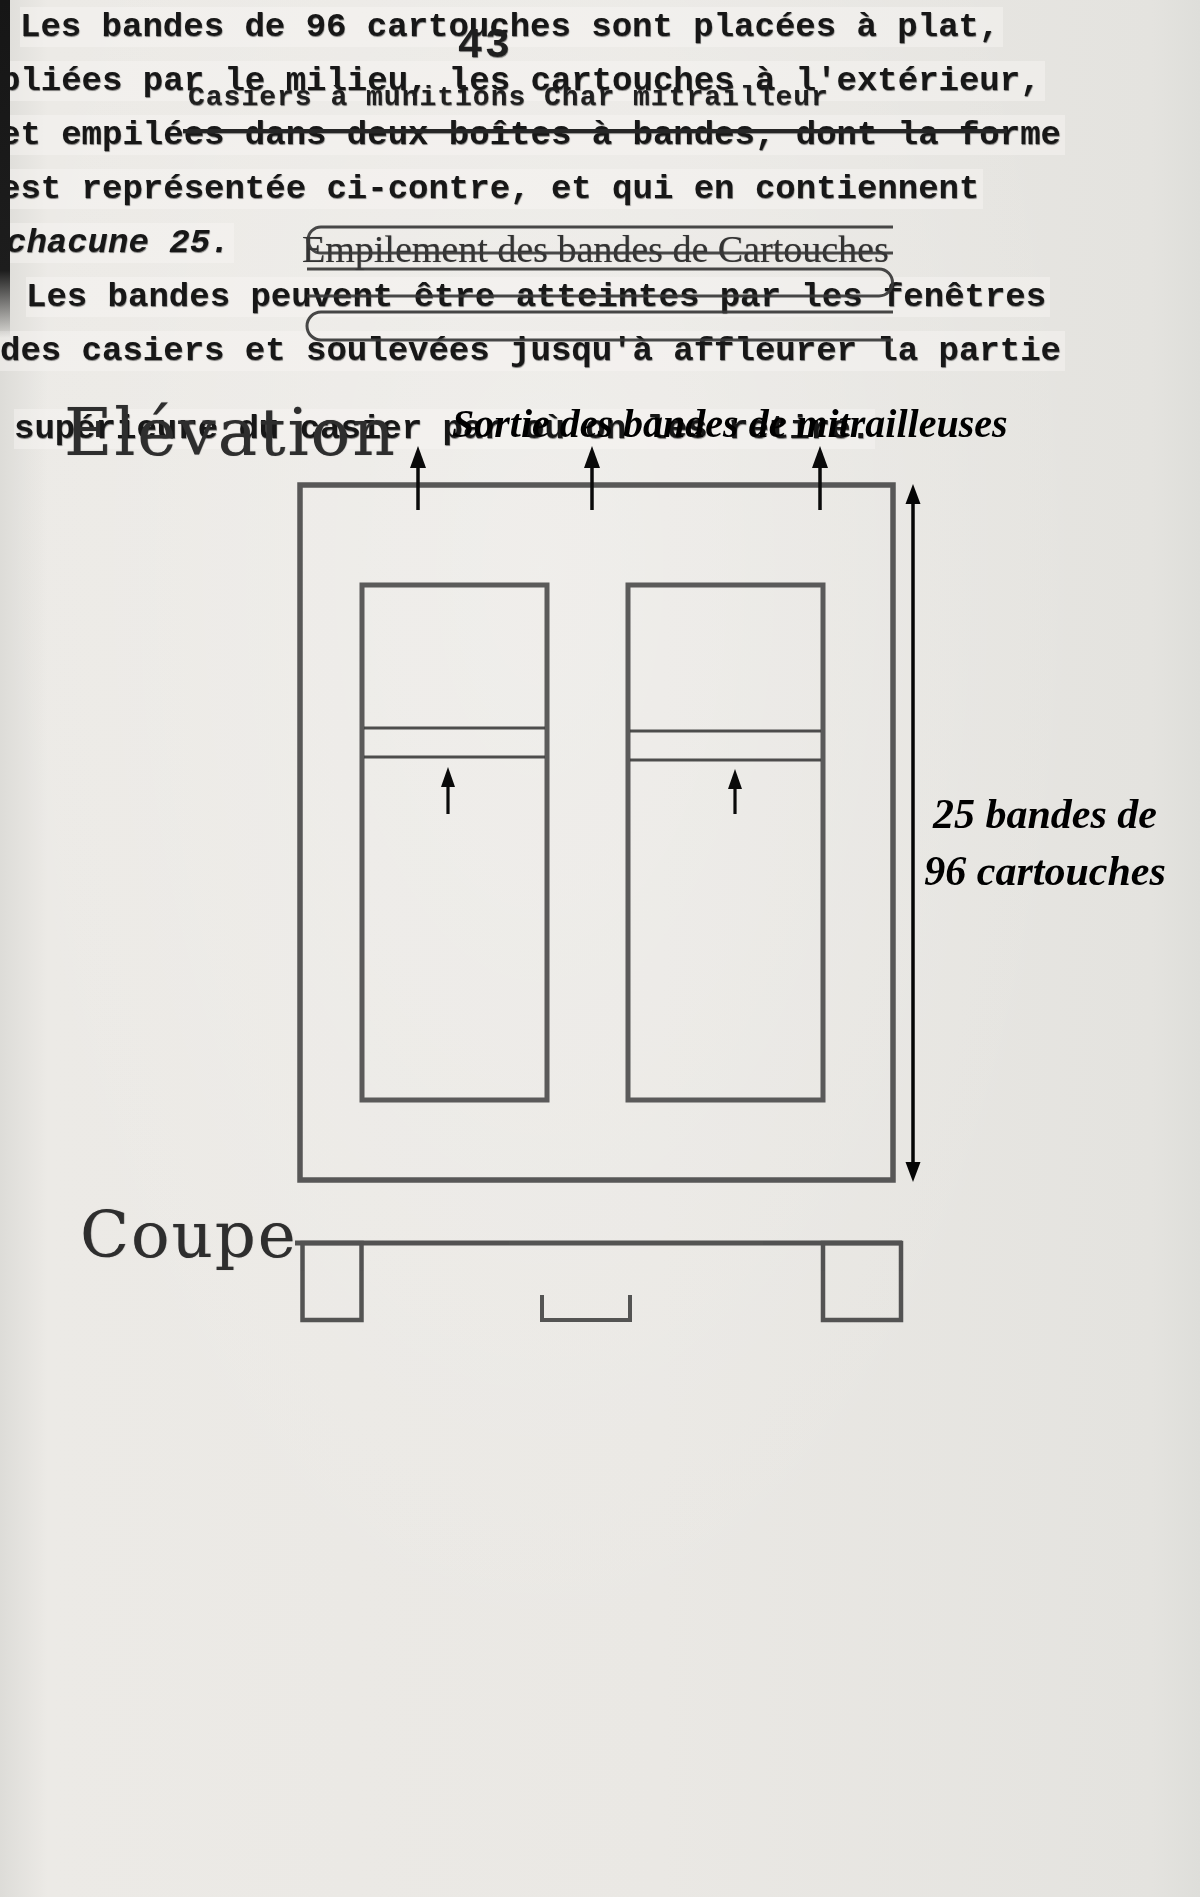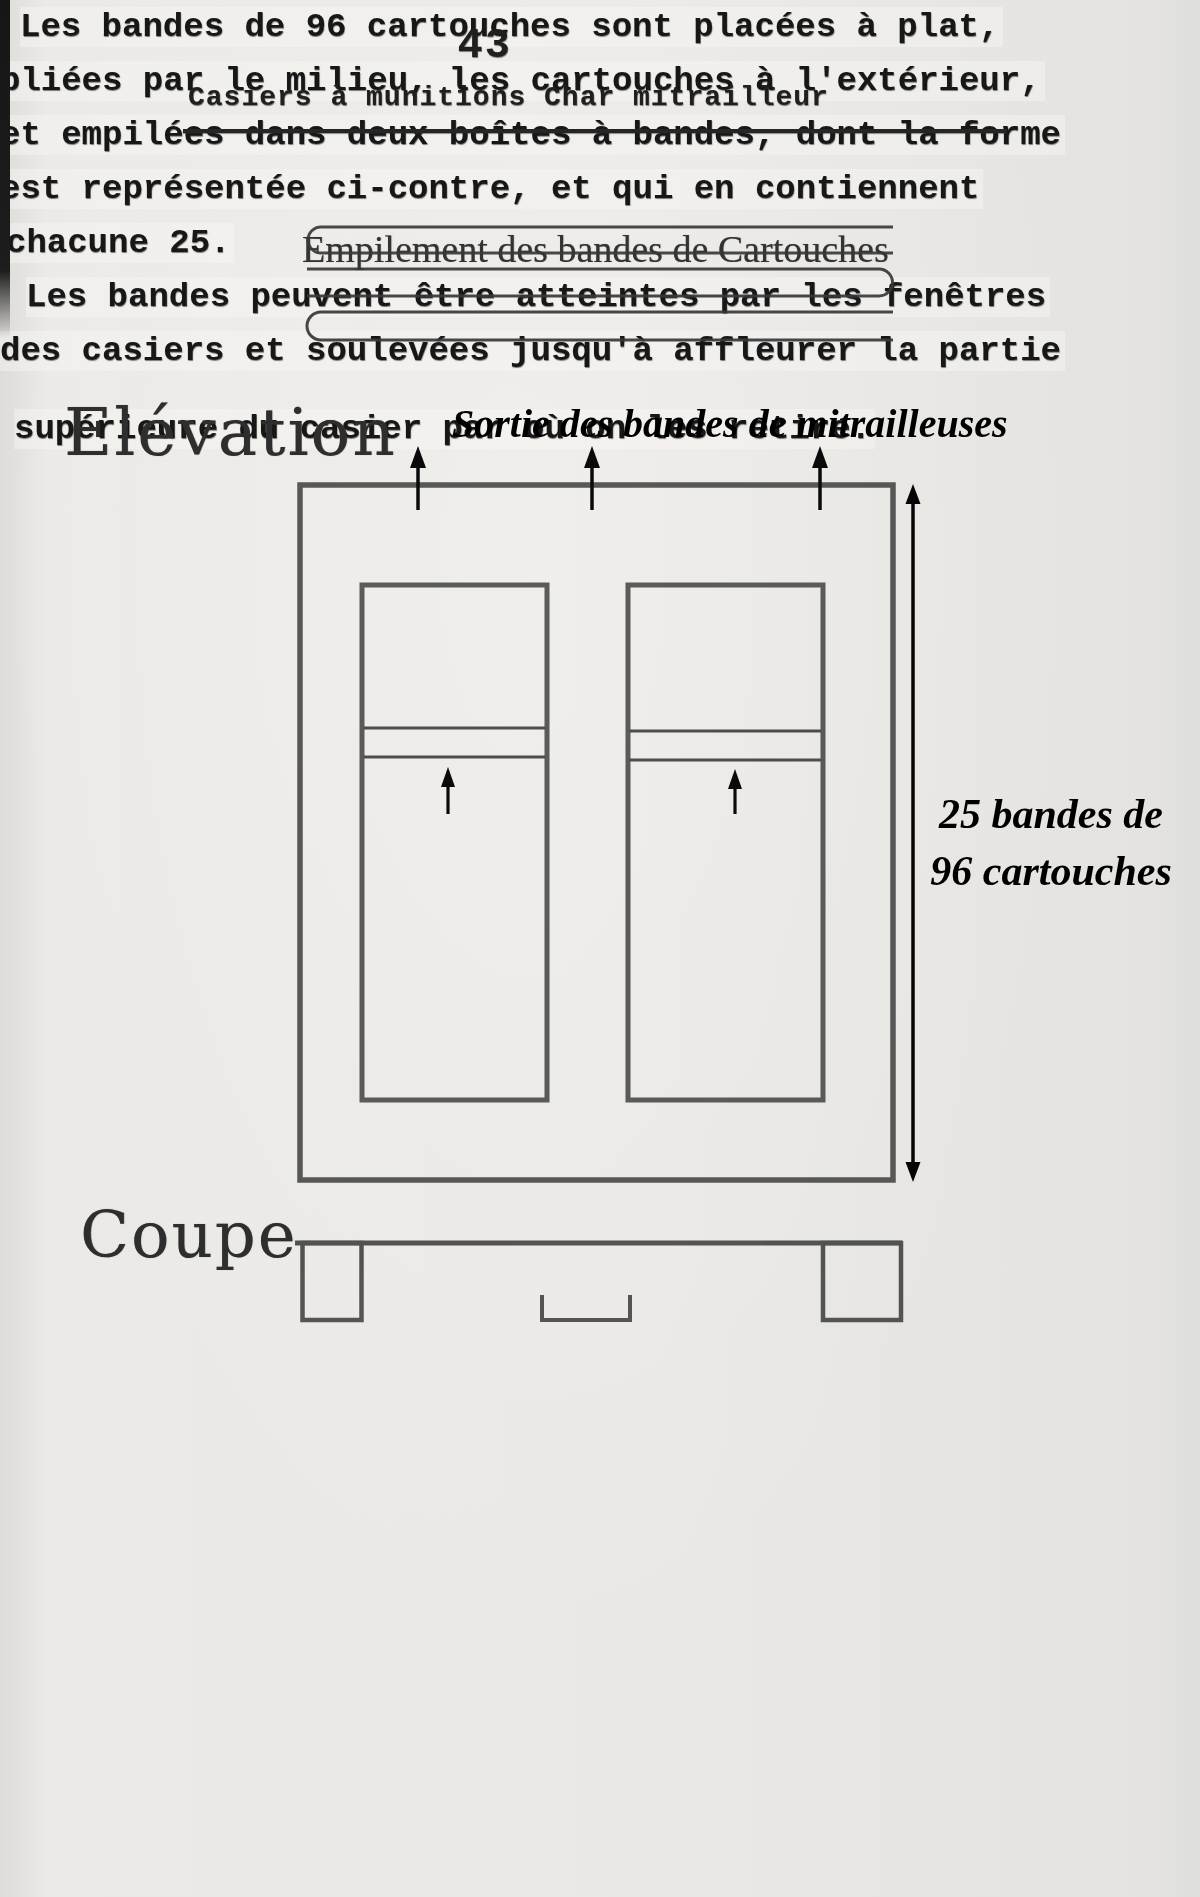--- a/index.html
+++ b/index.html
@@ -22,25 +22,25 @@
   .modern{font-family:"Liberation Serif","DejaVu Serif",serif;font-weight:bold;font-style:italic;color:#000;}
   #edge-strip{left:0;top:0;width:10px;height:338px;
       background:linear-gradient(#161616 0%,#1d1d1d 80%,rgba(30,30,30,0) 100%);}
   #page-number{left:428px;top:22px;width:84px;text-align:right;font-size:42px;letter-spacing:2px;}
   #doc-title{left:188px;top:82px;font-size:28px;letter-spacing:1px;white-space:nowrap;}
   #title-underline{left:183px;top:129px;width:824px;height:4px;background:#262626;box-shadow:0 1px 1px rgba(40,40,40,.5);}
   #stack-label{left:302px;top:182px;font-family:"Liberation Serif",serif;font-size:38px;white-space:nowrap;
       text-shadow:.4px .4px .8px rgba(40,40,40,.5);color:#333;margin-top:45px;}
   #elevation-label{left:64px;top:394px;font-size:66px;letter-spacing:2px;white-space:nowrap;}
   #sortie-annotation{left:452px;top:400px;font-size:40px;white-space:nowrap;}
-  #bands-annotation{left:912px;top:786px;width:266px;text-align:center;font-size:42px;line-height:57px;padding-left:6px;}
+  #bands-annotation{left:912px;top:786px;width:266px;text-align:center;font-size:42px;line-height:57px;}
   #coupe-label{left:80px;top:1198px;font-size:64px;letter-spacing:2px;text-align:right;}
   #body-text{left:14px;top:1400px;font-size:34px;line-height:54px;white-space:nowrap;color:#171717;}
   #body-text .bl span{background:rgba(248,247,244,.45);padding:1px 4px 1px 0;}
-  .ind1{padding-left:20px;} .ind5{padding-left:6px;} .ind6{padding-left:26px;} .ind8{padding-left:14px;margin-top:24px;}
+  .ind1{padding-left:20px;} .ind5{padding-left:6px;font-style:italic;} .ind6{padding-left:26px;} .ind8{padding-left:14px;margin-top:24px;}
   svg{display:block;}
 </style>
 </head>
 <body>
 
 <div id="page">
 
   <div id="edge-strip" class="abs"></div>
 
   <div id="page-number" class="abs typew">43</div>

